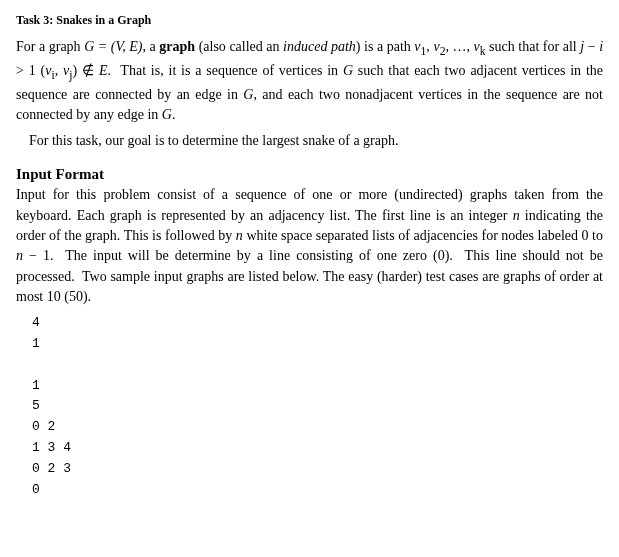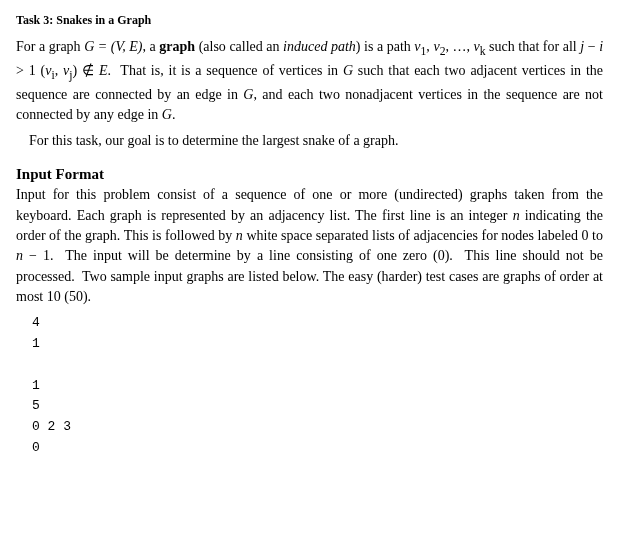--- a/index.html
+++ b/index.html
@@ -83,15 +83,17 @@
   <span>determine</span> by a line <span>consisting</span> of one zero (0).&nbsp; This line should not be processed.&nbsp; Two sample input graphs
   are listed below. The easy (harder) test cases are graphs of order at most 10 (50).
 </p>
 
 <div class="code-block">
   <div>4</div>
   <div>1</div>
   <div>&nbsp;</div>
   <div>1</div>
   <div>5</div>
+  <div>0 2</div>
+  <div>1 3 4</div>
   <div>0 2 3</div>
   <div>0</div>
 </div>
 
 </body></html>

